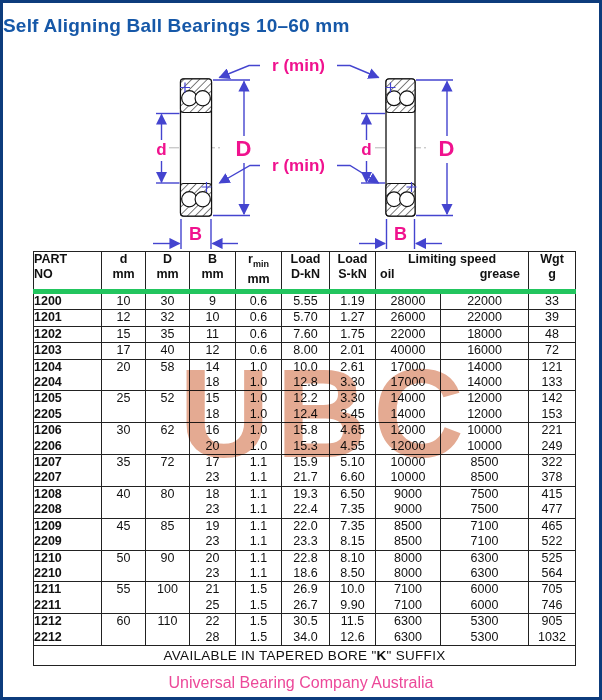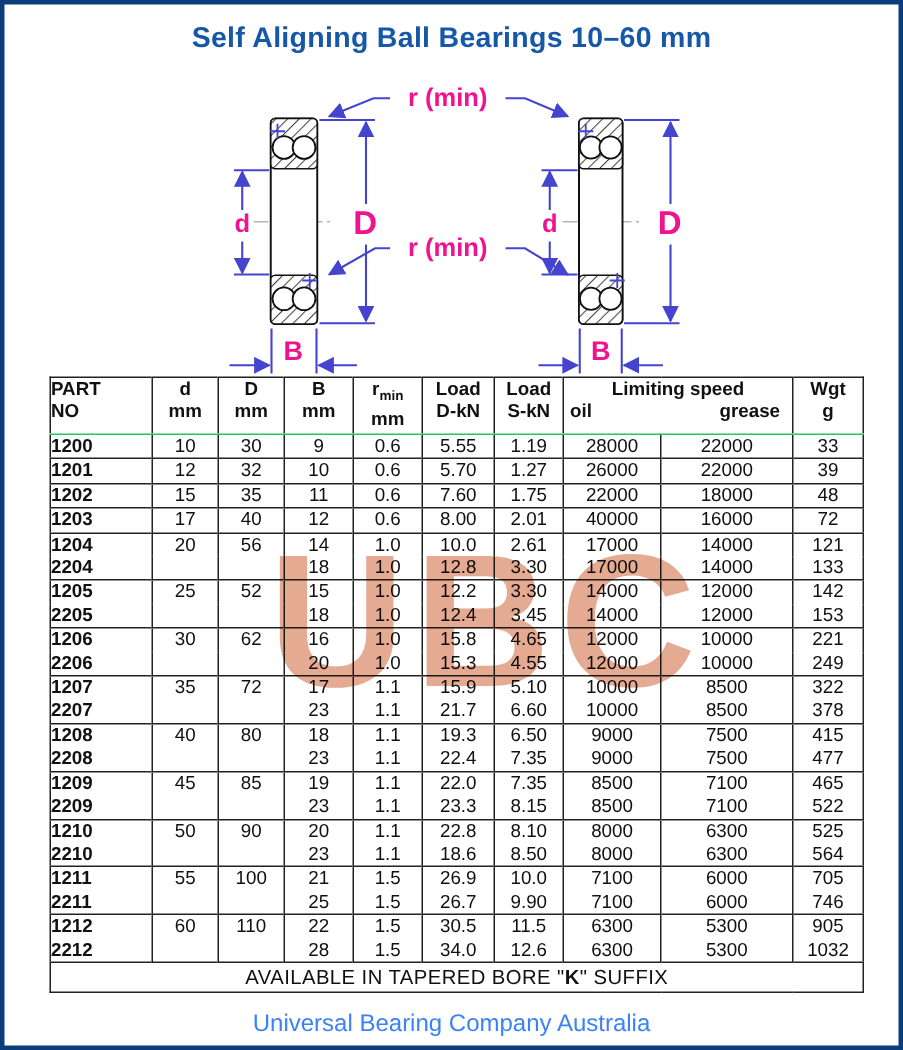--- a/index.html
+++ b/index.html
@@ -3,42 +3,42 @@
 <meta charset="utf-8">
 <style>
   html,body { margin:0; padding:0; background:#ffffff; }
   body { font-family:"Liberation Sans", sans-serif; }
   #page {
     position:relative; width:602px; height:700px; box-sizing:border-box;
     background:#ffffff; border:3px solid #0d3c7c; overflow:hidden;
   }
   
   .title {
-    position:absolute; left:0; top:12px; width:100%; text-align:center;
+    position:absolute; left:0; top:12px; width:100%; text-align:left;
     font-size:19px; font-weight:bold; color:#1658a8; letter-spacing:0.2px;
   }
   
   #diagram { position:absolute; left:0; top:45px; }
   .dimline { stroke:#4444cf; stroke-width:1.4; fill:none; }
   .thin    { stroke:#4444cf; stroke-width:1.2; fill:none; }
   .part    { stroke:#111; stroke-width:1.3; fill:#ffffff; }
   .hatched { stroke:#111; stroke-width:1.1; fill:url(#hatch); }
   .ball    { stroke:#111; stroke-width:1.2; fill:#ffffff; }
   .cl      { stroke:#b5b5b5; stroke-width:1; stroke-dasharray:10 3 2 3; }
   .dimtext { fill:#f0128e; font-weight:bold; text-anchor:middle;
              font-family:"Liberation Sans", sans-serif; }
   
   #spec-table {
     position:absolute; left:30px; top:248px; width:542px;
     border-collapse:collapse; table-layout:fixed;
     border:1.5px solid #222; font-size:12.5px; color:#111;
   }
   #spec-table th, #spec-table td { padding:0; margin:0; }
   #spec-table th+th, #spec-table td+td { border-left:1px solid #222; }
-  thead th { border-bottom:1px solid #22c55e; font-weight:bold; vertical-align:top;
+  thead th { border-bottom:5px solid #22c55e; font-weight:bold; vertical-align:top;
              font-size:12.5px; line-height:15px; height:37px; text-align:center; }
   thead th.part-h { text-align:left; padding-left:5px; }
   thead th .l2 { display:block; }
   thead th sub { font-size:9px;text-align:right; }
   .lim-l2 { display:flex; justify-content:space-between; padding:0 8px 0 4px; font-weight:bold; }
   tbody td { text-align:center; line-height:15.4px; height:15.4px; white-space:nowrap; }
   tbody tr:not(.sub) td { border-top:1px solid #222; }
   tbody tr.sub td { border-top:0; }
   tbody td:first-child { font-weight:bold; text-align:left; padding-left:5px; }
   tbody td:nth-child(9) { padding-right:14px; }
@@ -46,21 +46,21 @@
                line-height:19px; font-size:13.5px; letter-spacing:0.3px; }
   
   .watermark {
     position:absolute; left:176px; top:348px; z-index:5; pointer-events:none;
     font-size:126px; font-weight:bold; letter-spacing:6px; line-height:1;
     color:#c2410c; opacity:0.45; mix-blend-mode:multiply;
   }
   
   .company {
     position:absolute; left:0; top:671px; width:100%; text-align:center;
-    font-size:16px; color:#3b82f6;
+    font-size:16px; color:#ec4899;
   }
 </style>
 </head>
 <body>
 
 <div id="page">
 
   <div class="title">Self Aligning Ball Bearings 10–60 mm</div>
 
   <svg id="diagram" width="602" height="203" viewBox="0 45 602 203">
@@ -263,21 +263,21 @@
           <td>0.6</td>
           <td>8.00</td>
           <td>2.01</td>
           <td>40000</td>
           <td>16000</td>
           <td>72</td>
         </tr>
         <tr>
           <td>1204</td>
           <td>20</td>
-          <td>56</td>
+          <td>58</td>
           <td>14</td>
           <td>1.0</td>
           <td>10.0</td>
           <td>2.61</td>
           <td>17000</td>
           <td>14000</td>
           <td>121</td>
         </tr>
         <tr class="sub">
           <td>2204</td>

